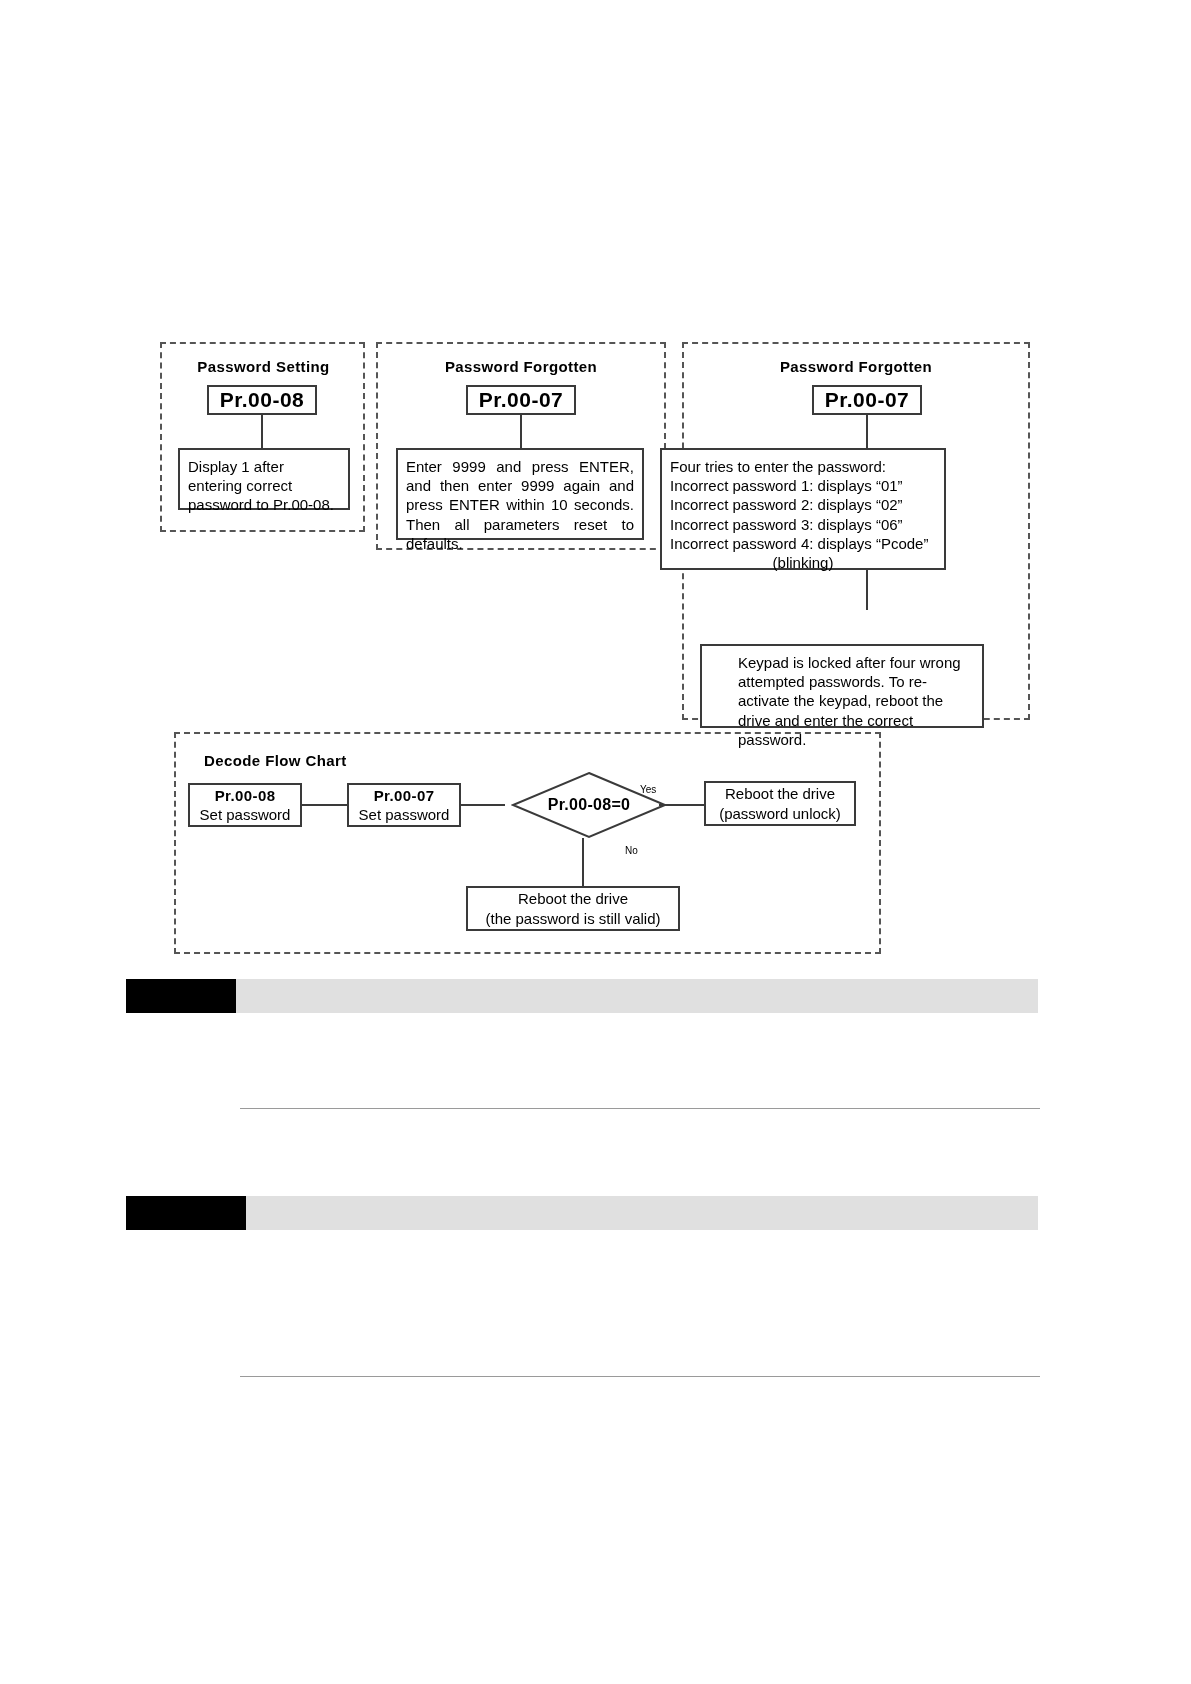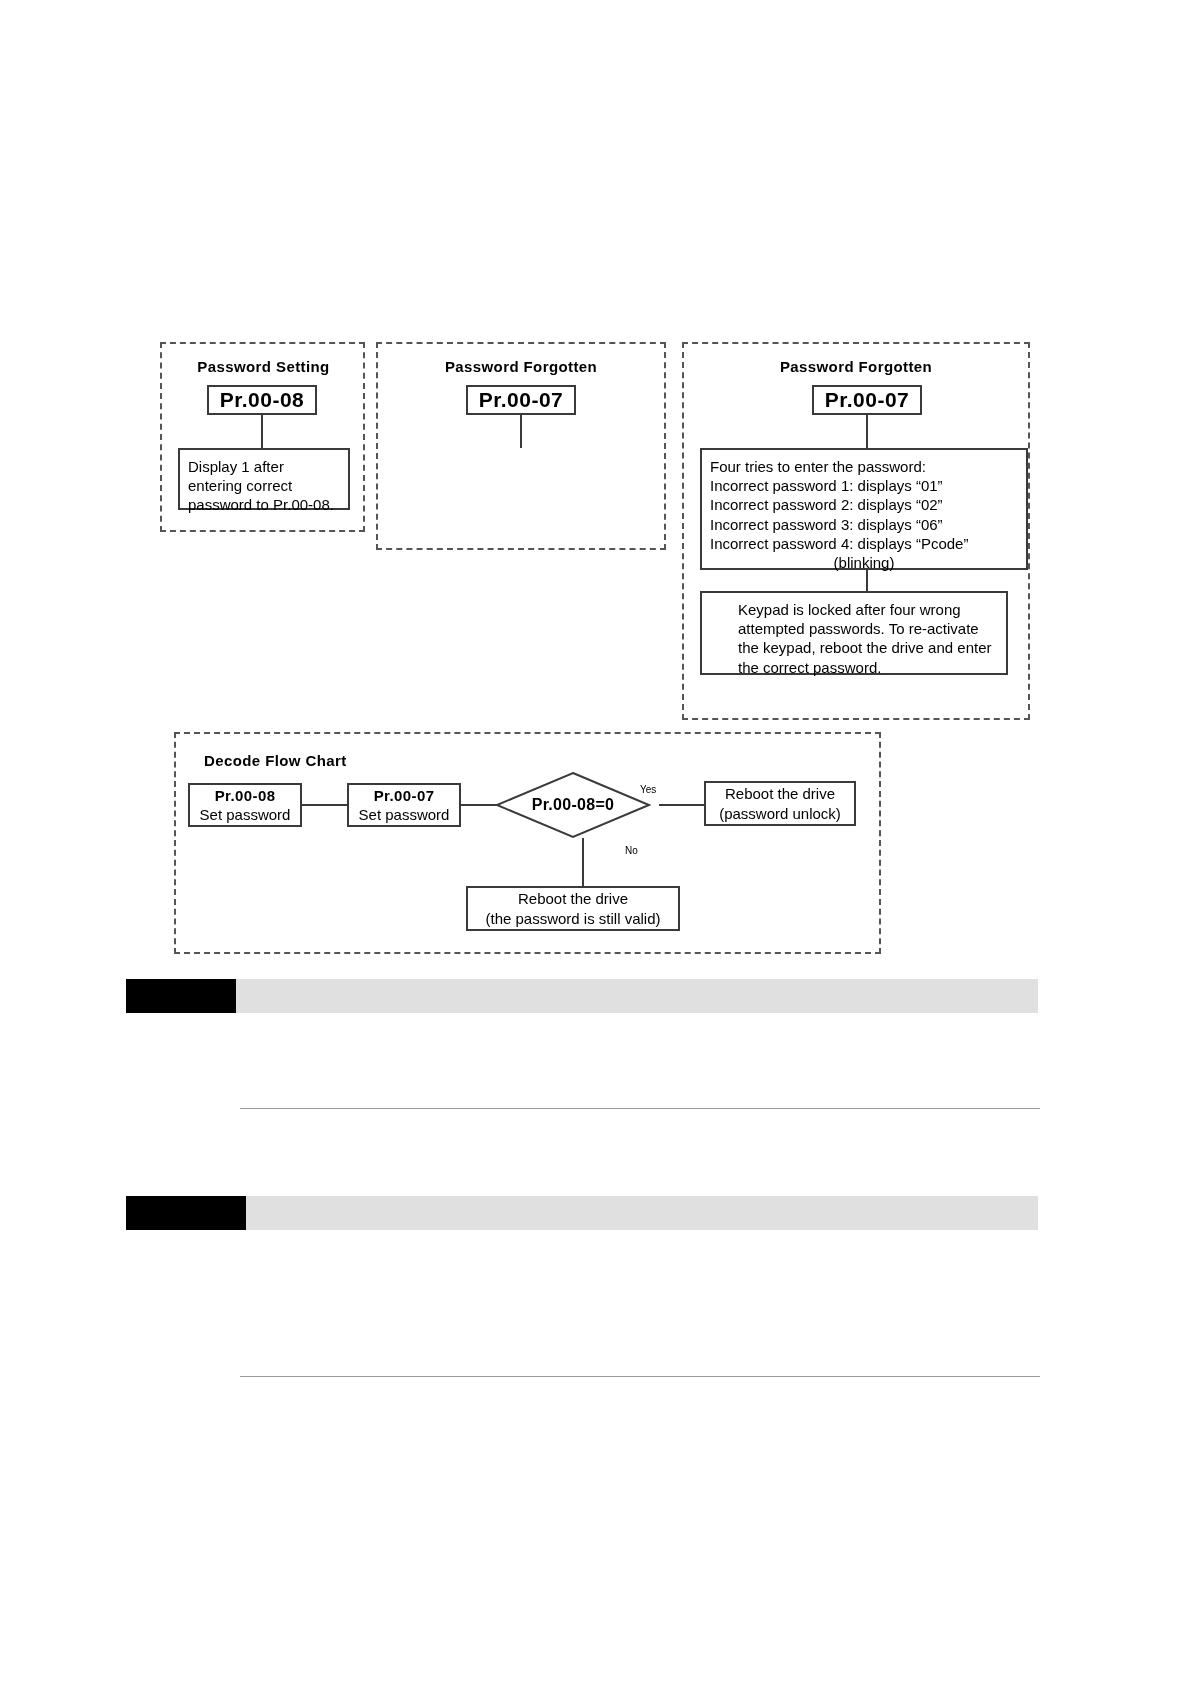--- a/index.html
+++ b/index.html
@@ -152,63 +152,64 @@
   <div class="box box-body" style="left:178px; top:448px; width:172px; height:62px;">Display 1 after entering correct password to Pr.00-08.</div>
 
   <div class="panel" style="left:376px; top:342px; width:290px; height:208px;"></div>
 
   <div class="panel-title" style="left:396px; top:358px; width:250px; text-align:center;">Password Forgotten</div>
 
   <div class="box box-head" style="left:466px; top:385px; width:110px; height:30px;">Pr.00-07</div>
 
   <div class="vline" style="left:520px; top:415px; height:33px;"></div>
 
+  <div class="box box-body justify" style="left:396px; top:448px; width:248px; height:92px;">Enter 9999 and press ENTER, and then enter 9999 again and press ENTER within 10 seconds. Then all parameters reset to defaults.</div>
 
   <div class="panel" style="left:682px; top:342px; width:348px; height:378px;"></div>
 
   <div class="panel-title" style="left:710px; top:358px; width:292px; text-align:center;">Password Forgotten</div>
 
   <div class="box box-head" style="left:812px; top:385px; width:110px; height:30px;">Pr.00-07</div>
 
   <div class="vline" style="left:866px; top:415px; height:33px;"></div>
 
-  <div class="box" style="left:700px; top:448px; width:328px; height:122px;">
+  <div class="box" style="left:660px; top:448px; width:286px; height:122px;">
     <div class="box-body" style="position:absolute; left:0; top:0; width:100%;">
       <div>Four tries to enter the password:</div>
       <div>Incorrect password 1: displays “01”</div>
       <div>Incorrect password 2: displays “02”</div>
       <div>Incorrect password 3: displays “06”</div>
       <div>Incorrect password 4: displays “Pcode”</div>
       <div class="right">(blinking)</div>
     </div>
   </div>
 
   <div class="vline" style="left:866px; top:570px; height:40px;"></div>
 
-  <div class="box box-body" style="left:700px; top:591px; width:308px; height:84px;padding-left:36px;">Keypad is locked after four wrong attempted passwords. To re-activate the keypad, reboot the drive and enter the correct password.</div>
+  <div class="box box-body" style="left:700px; top:644px; width:284px; height:84px;padding-left:36px;">Keypad is locked after four wrong attempted passwords. To re-activate the keypad, reboot the drive and enter the correct password.</div>
 
   <div class="panel" style="left:174px; top:732px; width:707px; height:222px;"></div>
 
   <div class="panel-title" style="left:204px; top:752px;">Decode Flow Chart</div>
 
   <div class="flow-box" style="left:188px; top:783px; width:114px; height:44px;">
     <span class="t1">Pr.00-08</span>
     <span>Set password</span>
   </div>
 
   <div class="hline" style="left:302px; top:804px; width:45px;"></div>
 
   <div class="flow-box" style="left:347px; top:783px; width:114px; height:44px;">
     <span class="t1">Pr.00-07</span>
     <span>Set password</span>
   </div>
 
   <div class="hline" style="left:461px; top:804px; width:44px;"></div>
 
-  <div class="diamond-wrap" style="left:495px; top:771px; width:156px; height:68px;">
+  <div class="diamond-wrap" style="left:511px; top:771px; width:156px; height:68px;">
     <svg width="156" height="68" viewBox="0 0 156 68">
       <polygon points="78,2 154,34 78,66 2,34" fill="#ffffff" stroke="#3a3a3a" stroke-width="2"></polygon>
     </svg>
     <div class="diamond-label">Pr.00-08=0</div>
   </div>
 
   <div class="edge-label" style="left:640px; top:784px;">Yes</div>
 
   <div class="hline" style="left:659px; top:804px; width:45px;"></div>
 

